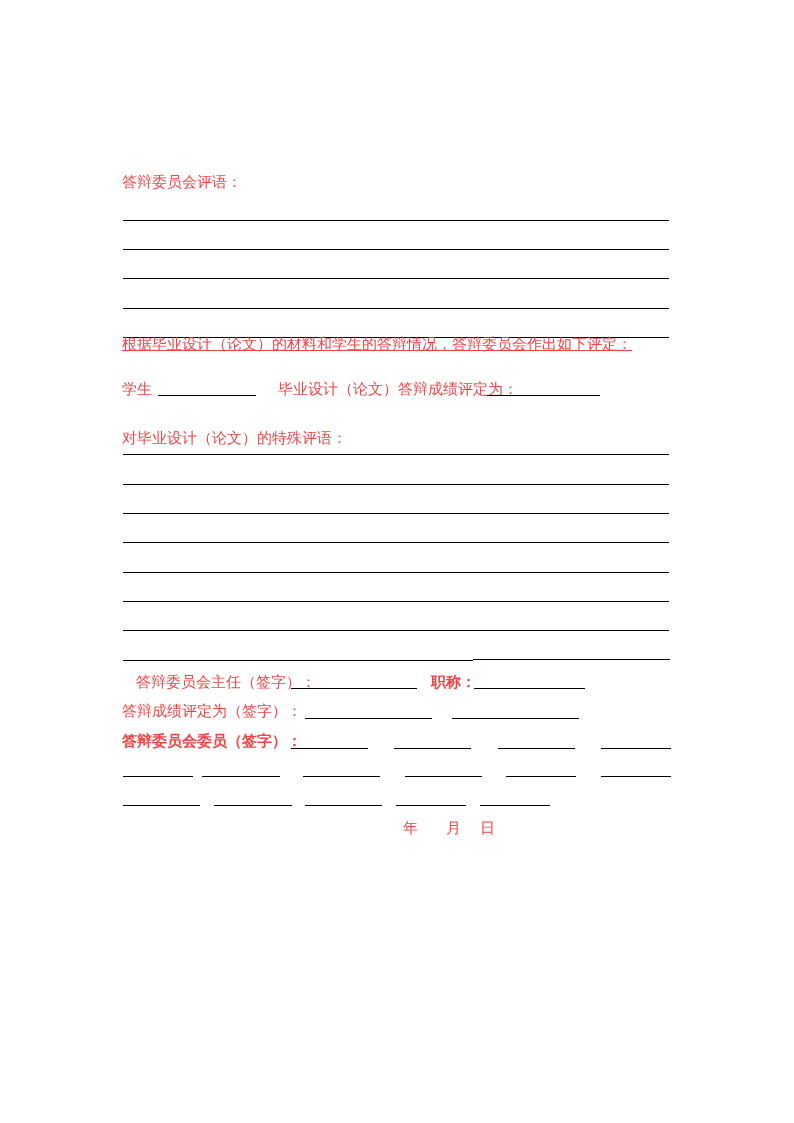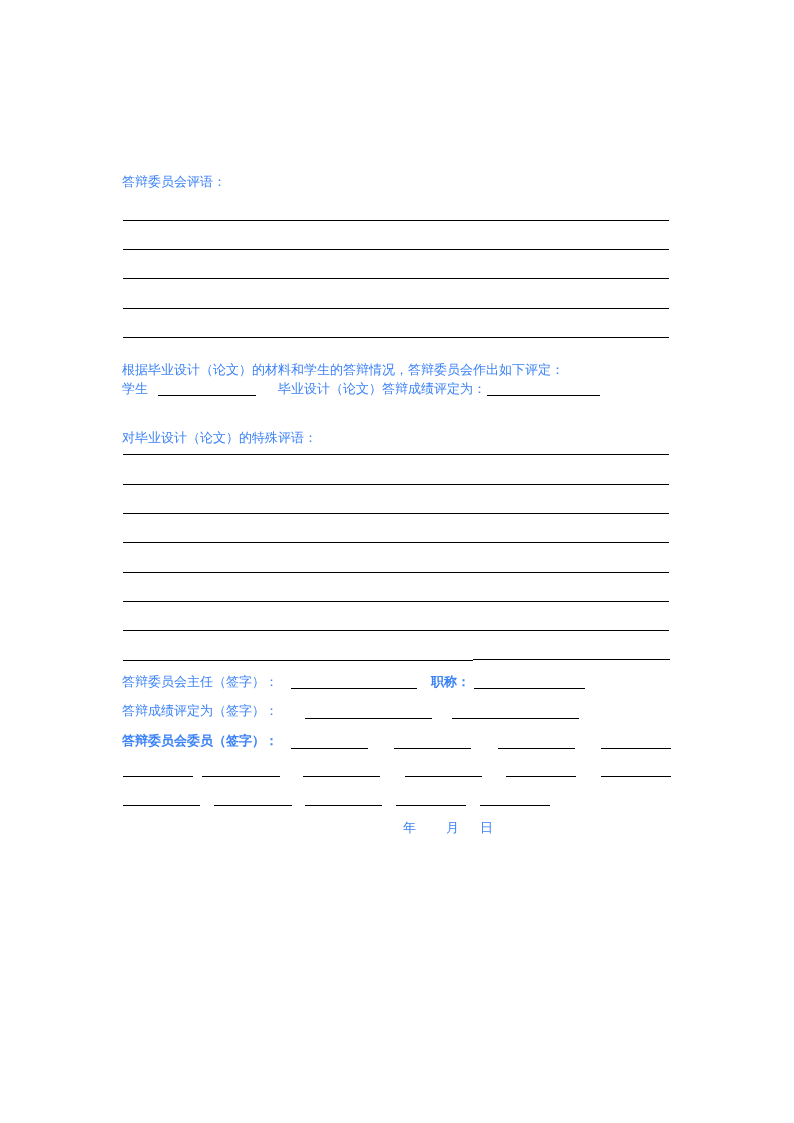--- a/index.html
+++ b/index.html
@@ -1,50 +1,50 @@
 <!DOCTYPE html>
 <html><head>
 <meta charset="utf-8">
 <style>
   html, body { margin: 0; padding: 0; background: #ffffff; }
   body { width: 794px; height: 1123px; position: relative; overflow: hidden;
          font-family: "DejaVu Sans", "Liberation Sans", sans-serif; color: #000; }
-  .txt { position: absolute; font-size: 13px; line-height: 16px; white-space: nowrap; color: #3b82f6; }
+  .txt { position: absolute; font-size: 15px; line-height: 16px; white-space: nowrap; color: #ef4444; }
   .rule { position: absolute; height: 0; border-top: 1px solid #000; }
   .full { left: 123px; width: 546px; }
 </style>
 </head>
 <body>
 
 <div class="txt" style="left:122px;top:174px;">答辩委员会评语：</div>
 <div class="rule full" style="top:220px;"></div>
 <div class="rule full" style="top:249px;"></div>
 <div class="rule full" style="top:278px;"></div>
 <div class="rule full" style="top:308px;"></div>
 <div class="rule full" style="top:337px;"></div>
 
-<div class="txt" style="left:122px;top:362px;">根据毕业设计（论文）的材料和学生的答辩情况，答辩委员会作出如下评定：</div>
+<div class="txt" style="left:122px;top:336px;text-decoration:underline;">根据毕业设计（论文）的材料和学生的答辩情况，答辩委员会作出如下评定：</div>
 
 <div class="txt" style="left:122px;top:381px;">学生</div>
 <div class="rule" style="left:158px;width:98px;top:395px;"><span></span></div>
 <div class="txt" style="left:262px;top:381px;margin-left:16px;">毕业设计（论文）答辩成绩评定为：</div>
 <div class="rule" style="left:487px;width:113px;top:395px;"><span></span></div>
 
 <div class="txt" style="left:122px;top:430px;">对毕业设计（论文）的特殊评语：</div>
 <div class="rule full" style="top:454px;"></div>
 <div class="rule full" style="top:484px;"></div>
 <div class="rule full" style="top:513px;"></div>
 <div class="rule full" style="top:542px;"></div>
 <div class="rule full" style="top:572px;"></div>
 <div class="rule full" style="top:601px;"></div>
 <div class="rule full" style="top:630px;"></div>
 <div class="rule" style="left:123px;width:350px;top:660px;"></div>
 <div class="rule" style="left:473px;width:197px;top:659px;"></div>
 
-<div class="txt" style="left:122px;top:674px;">答辩委员会主任（签字）：</div>
+<div class="txt" style="left:136px;top:674px;">答辩委员会主任（签字）：</div>
 <div class="rule" style="left:291px;width:126px;top:688px;"></div>
 <div class="txt" style="left:431px;top:674px;font-weight:bold;">职称：</div>
 <div class="rule" style="left:474px;width:111px;top:688px;"></div>
 
 <div class="txt" style="left:122px;top:703px;">答辩成绩评定为（签字）：</div>
 <div class="rule" style="left:305px;width:127px;top:718px;"></div>
 <div class="rule" style="left:452px;width:127px;top:718px;"></div>
 
 <div class="txt" style="left:122px;top:733px;font-weight:bold;">答辩委员会委员（签字）：</div>
 <div class="rule" style="left:291px;width:77px;top:748px;"></div>

